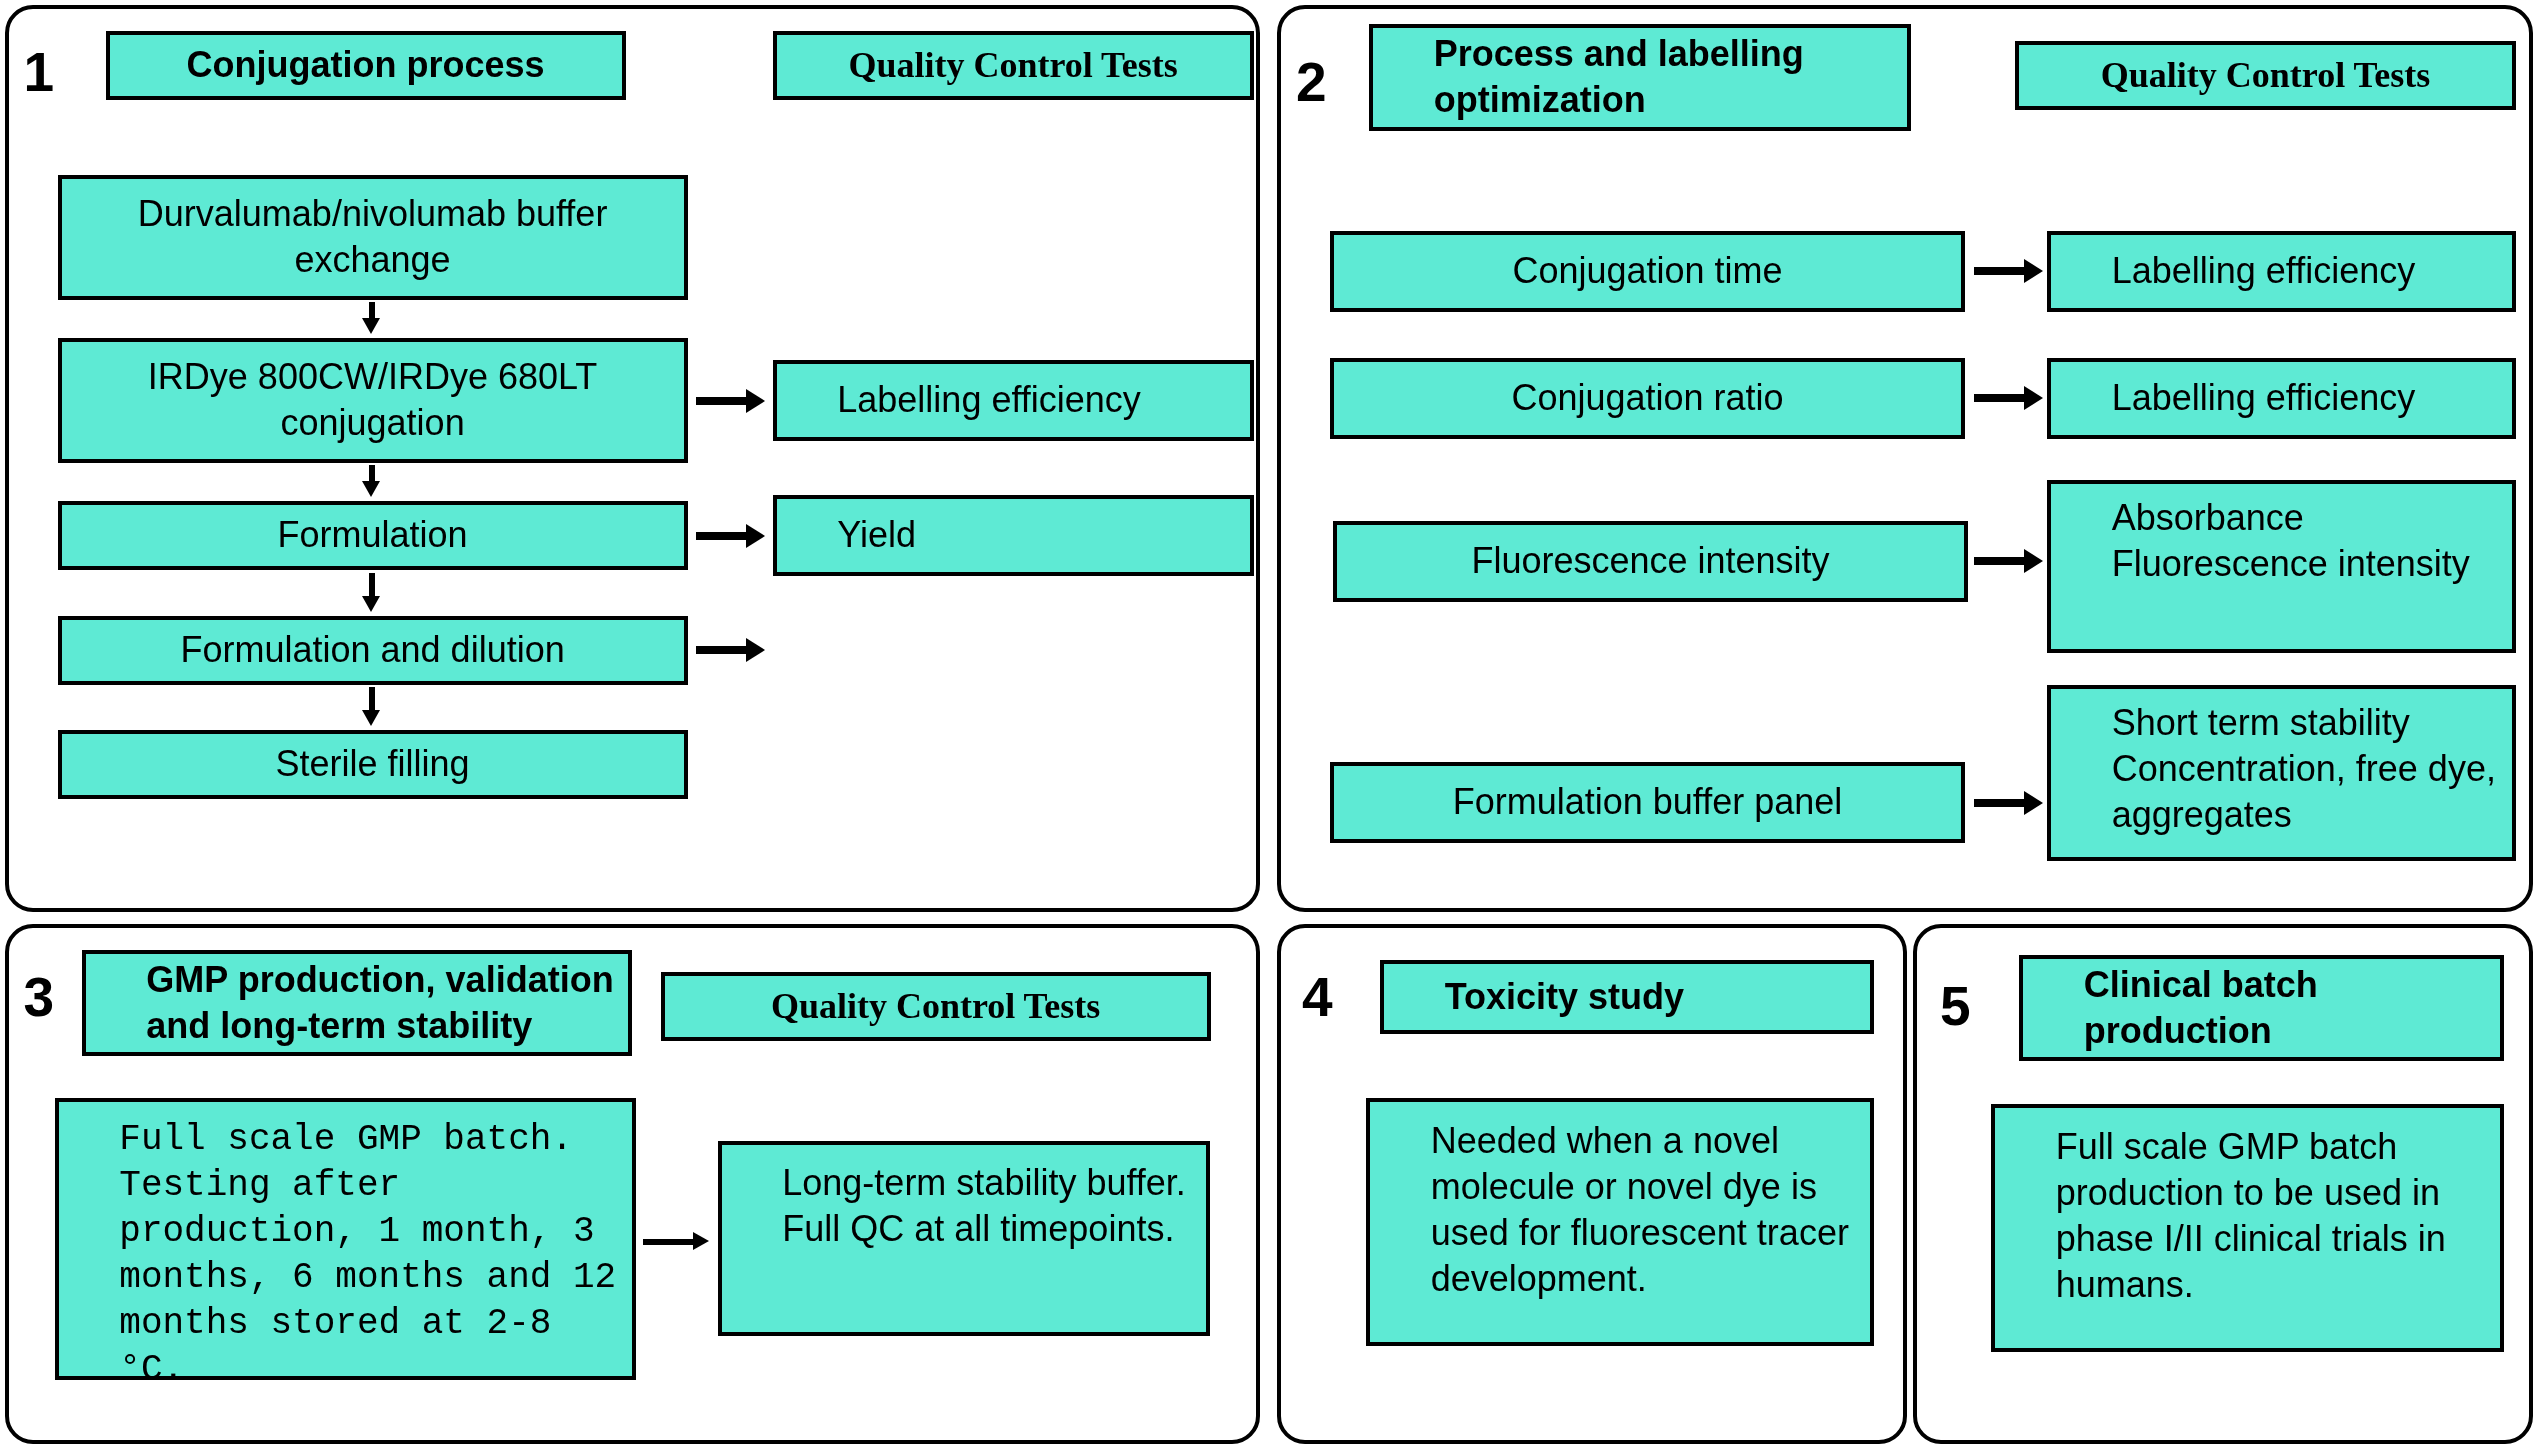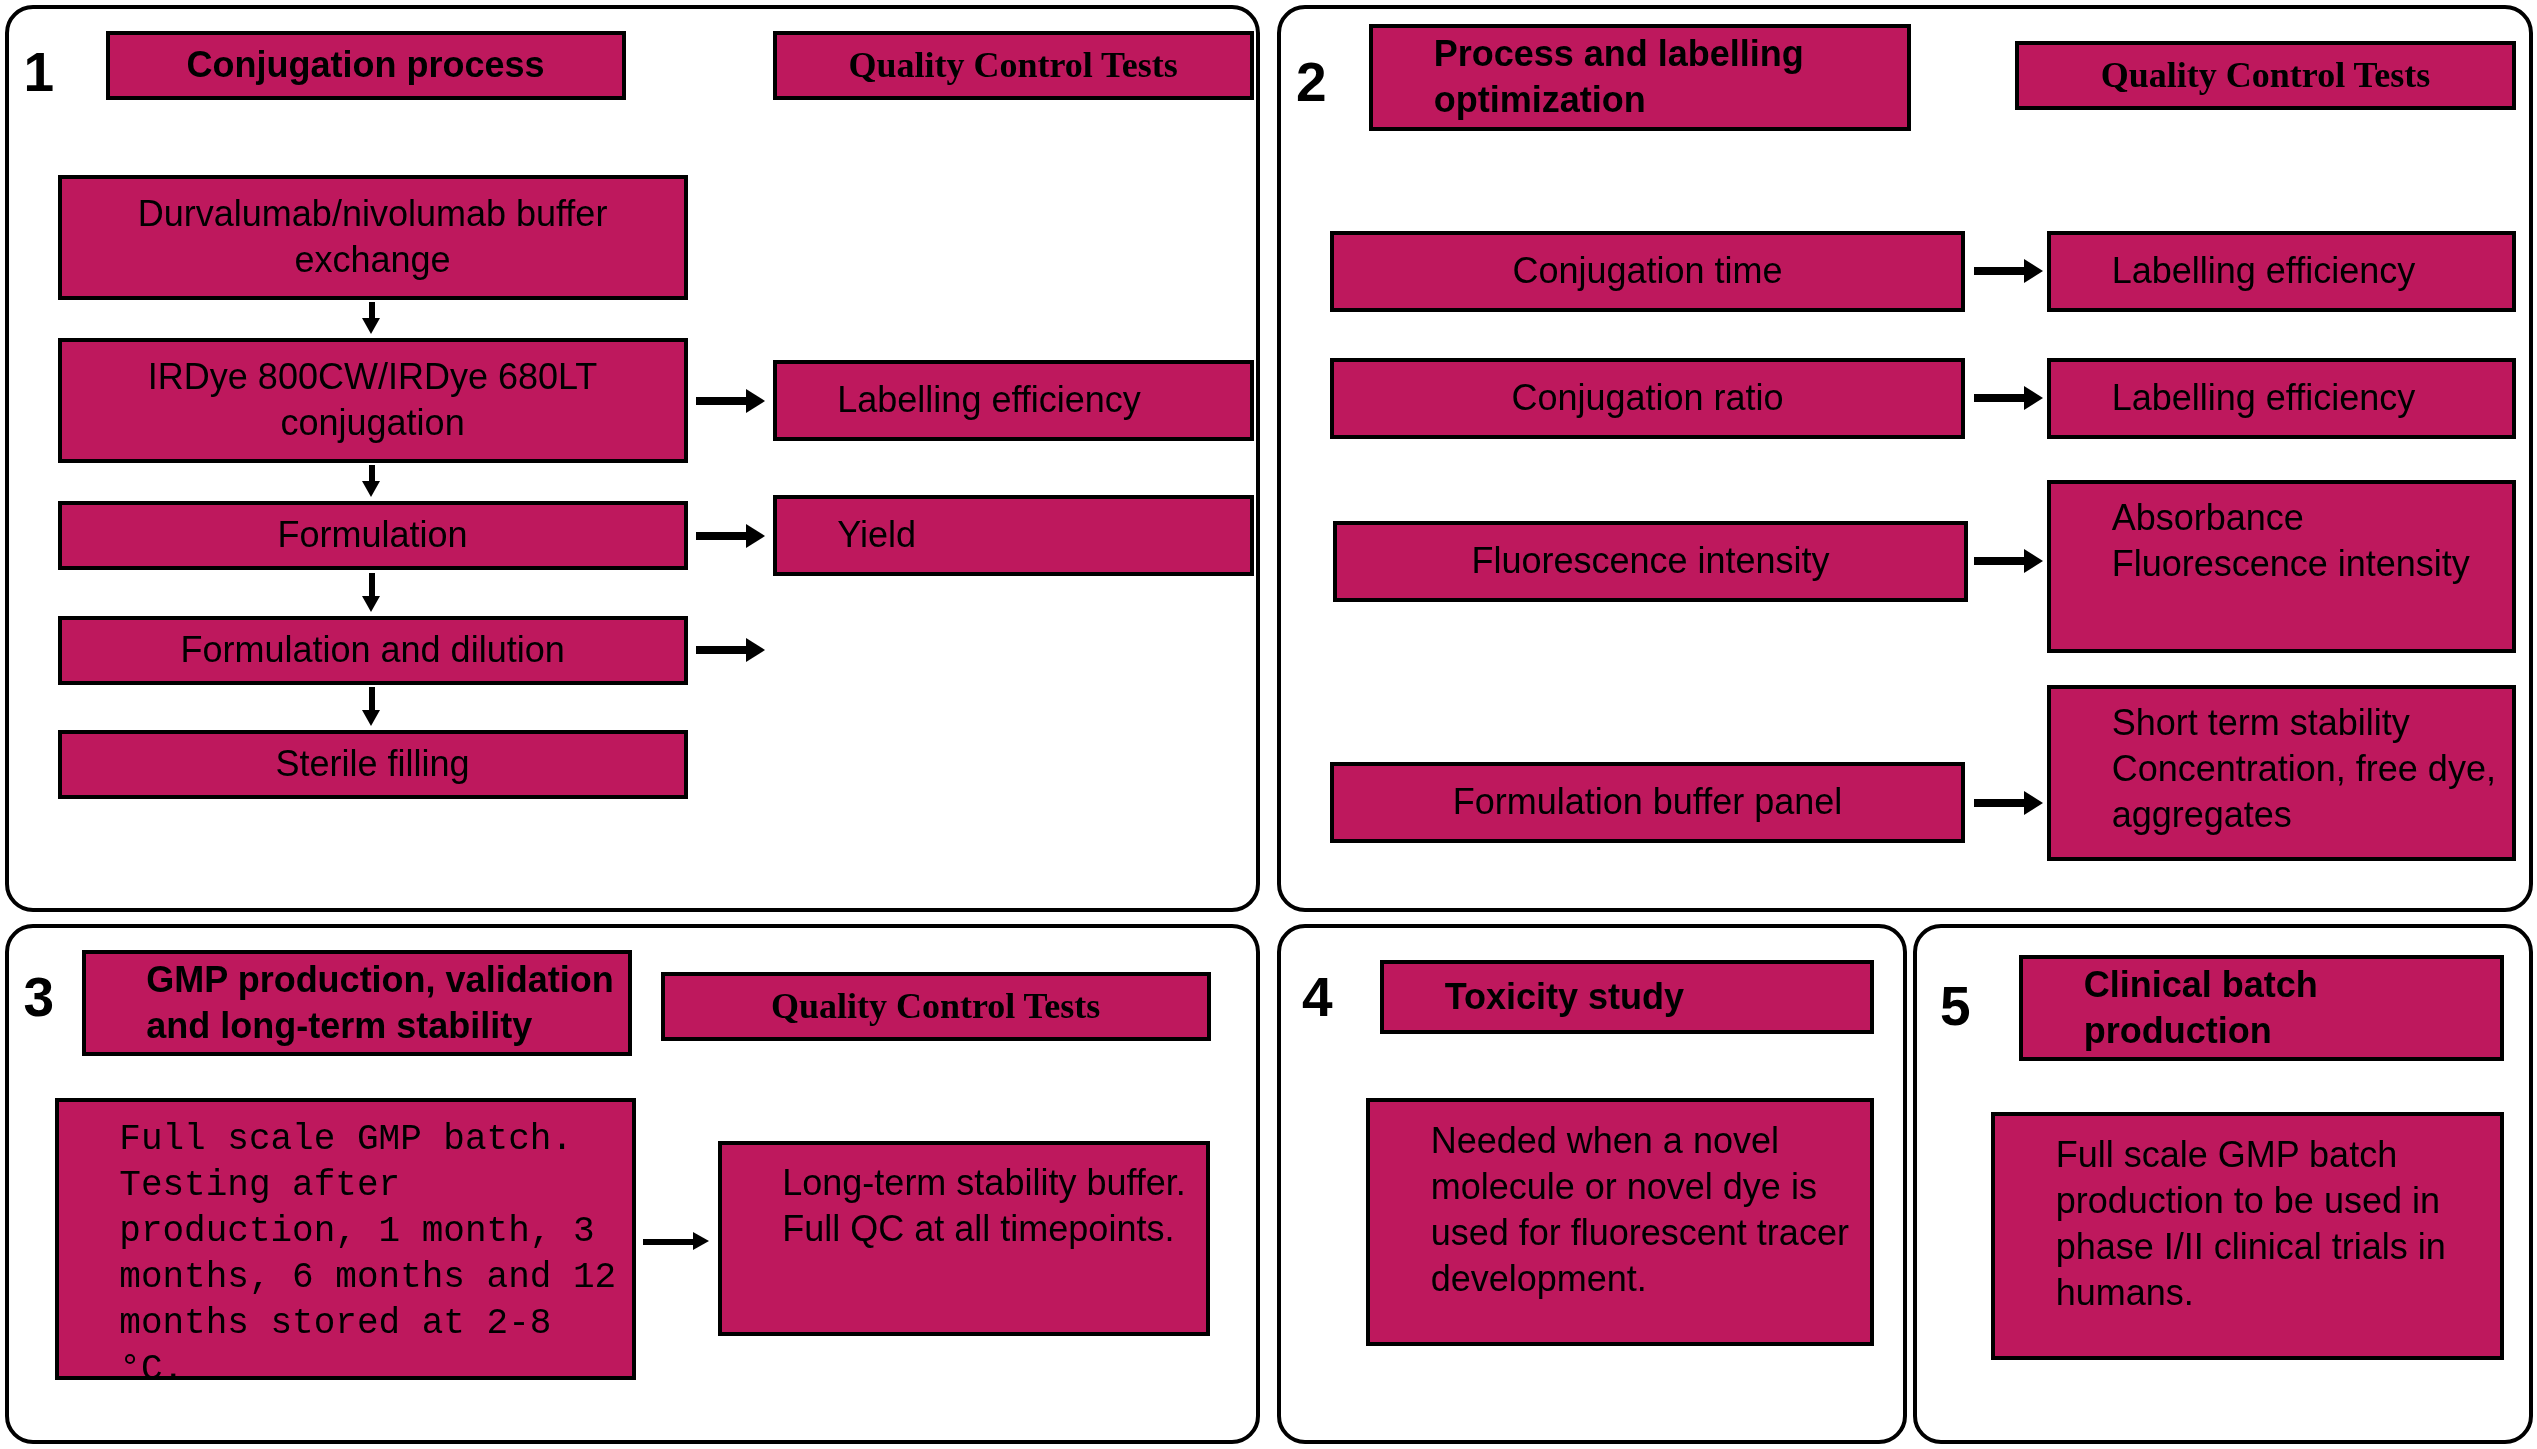--- a/index.html
+++ b/index.html
@@ -35,21 +35,21 @@
     line-height: 1;
     color: #000000;
     font-size: 55px;
   }
 
   
   .box {
     position: absolute;
     box-sizing: border-box;
     border: 4px solid #000000;
-    background: #be185d;
+    background: #5eead4;
     display: flex;
     align-items: center;
     line-height: 1.28;
     color: #000000;
   }
   .box.center   { justify-content: center; text-align: center; }
   .box.left     { justify-content: flex-start; text-align: left; padding-left: 48px; }
   .box .txt     { display: block; width: 100%; padding: 0 10.4px; box-sizing: border-box; }
   .box.left .txt{ padding: 0 12.7px; }
 
@@ -272,19 +272,19 @@
   </div>
 
   <div class="panel" style="left:1913px; top:924px; width:620px; height:520px;">
 
     <div class="step-num" style="left:23px; top:51px;">5</div>
 
     <div class="box left hdr" style="left:102px; top:26.6px; width:485px; height:106px;">
       <span class="txt">Clinical batch production</span>
     </div>
 
-    <div class="box left body-t" style="left:74px; top:176px; width:513px; height:248px; align-items:flex-start; padding-top:16px;margin-top:8px;">
+    <div class="box left body-t" style="left:74px; top:176px; width:513px; height:248px; align-items:flex-start; padding-top:16px;">
       <span class="txt">Full scale GMP batch production to be used in phase I/II clinical trials in humans.</span>
     </div>
   </div>
 
 </div>
 
 
 </body></html>

